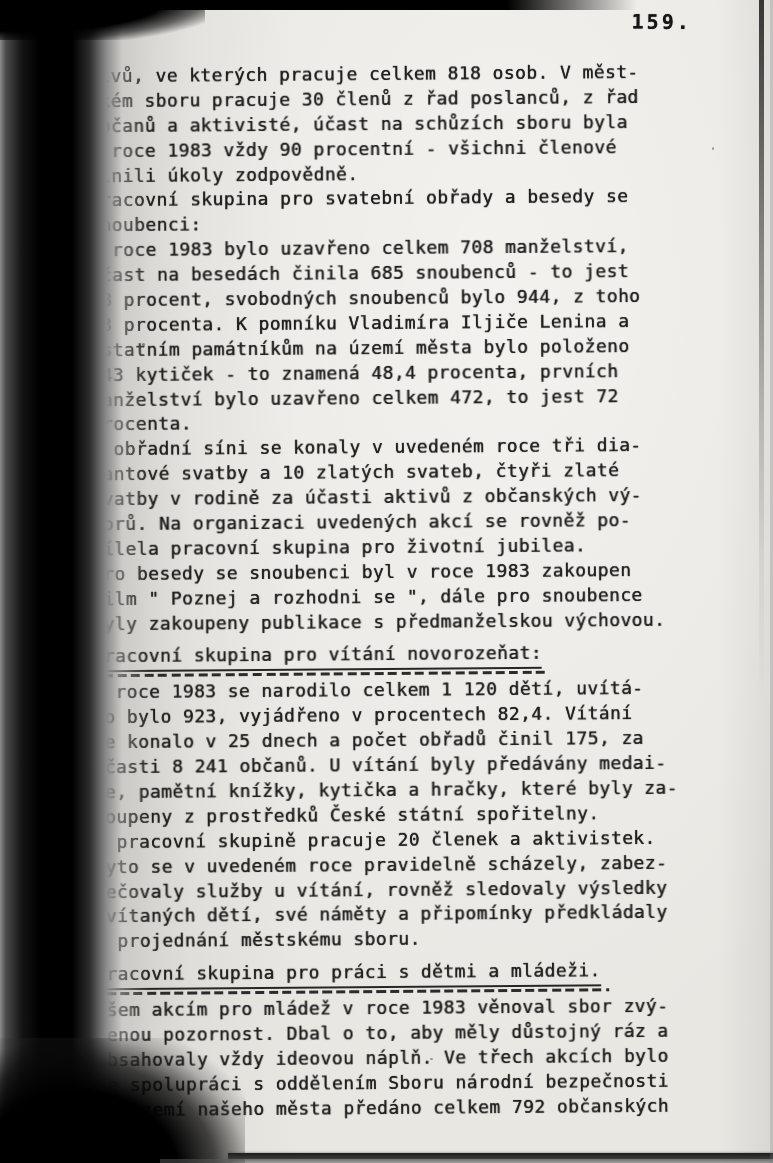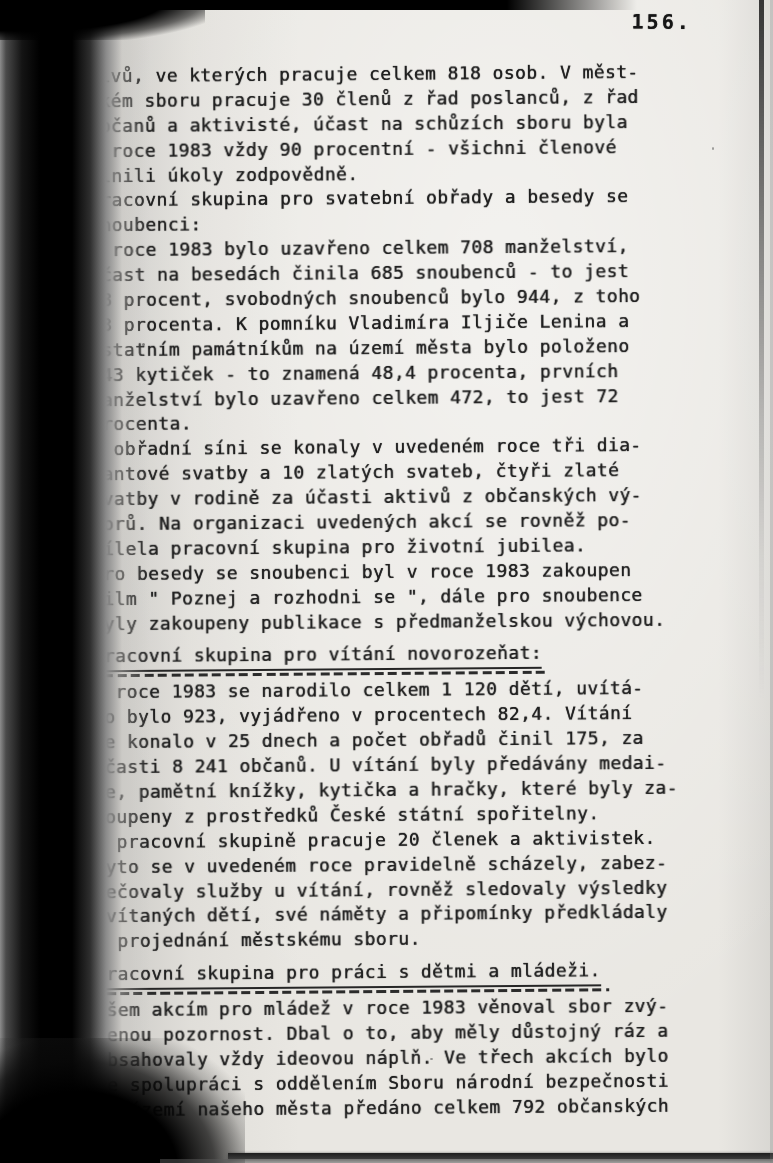--- a/index.html
+++ b/index.html
@@ -71,21 +71,21 @@
   }
   .speck1{left:142px;top:343px;width:3px;height:3px;background:rgba(40,40,40,0.5);border-radius:50%;}
   .speck2{left:430px;top:1058px;width:3px;height:2px;background:rgba(60,60,60,0.5);border-radius:50%;}
   .speck3{left:712px;top:147px;width:2px;height:3px;background:rgba(70,70,70,0.5);border-radius:50%;}
 </style>
 </head>
 <body>
 
 <div class="scan">
   <div class="rot">
-    <div class="page-number">156.</div>
+    <div class="page-number">159.</div>
     <div class="doc">
         <div class="block paragraph">
           <div class="line">tivů, ve kterých pracuje celkem 818 osob. V měst-</div>
           <div class="line">ském sboru pracuje 30 členů z řad poslanců, z řad</div>
           <div class="line">občanů a aktivisté, účast na schůzích sboru byla</div>
           <div class="line">v roce 1983 vždy 90 procentní - všichni členové</div>
           <div class="line">plnili úkoly zodpovědně.</div>
         </div>
         <div class="block paragraph">
           <div class="line">Pracovní skupina pro svatební obřady a besedy se</div>

